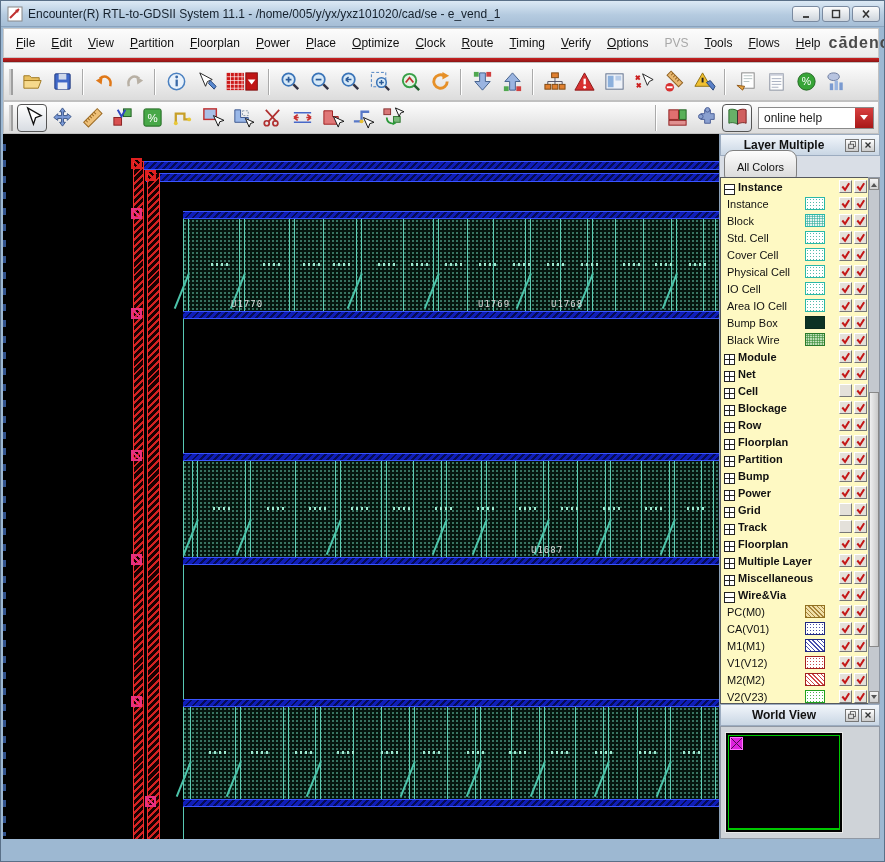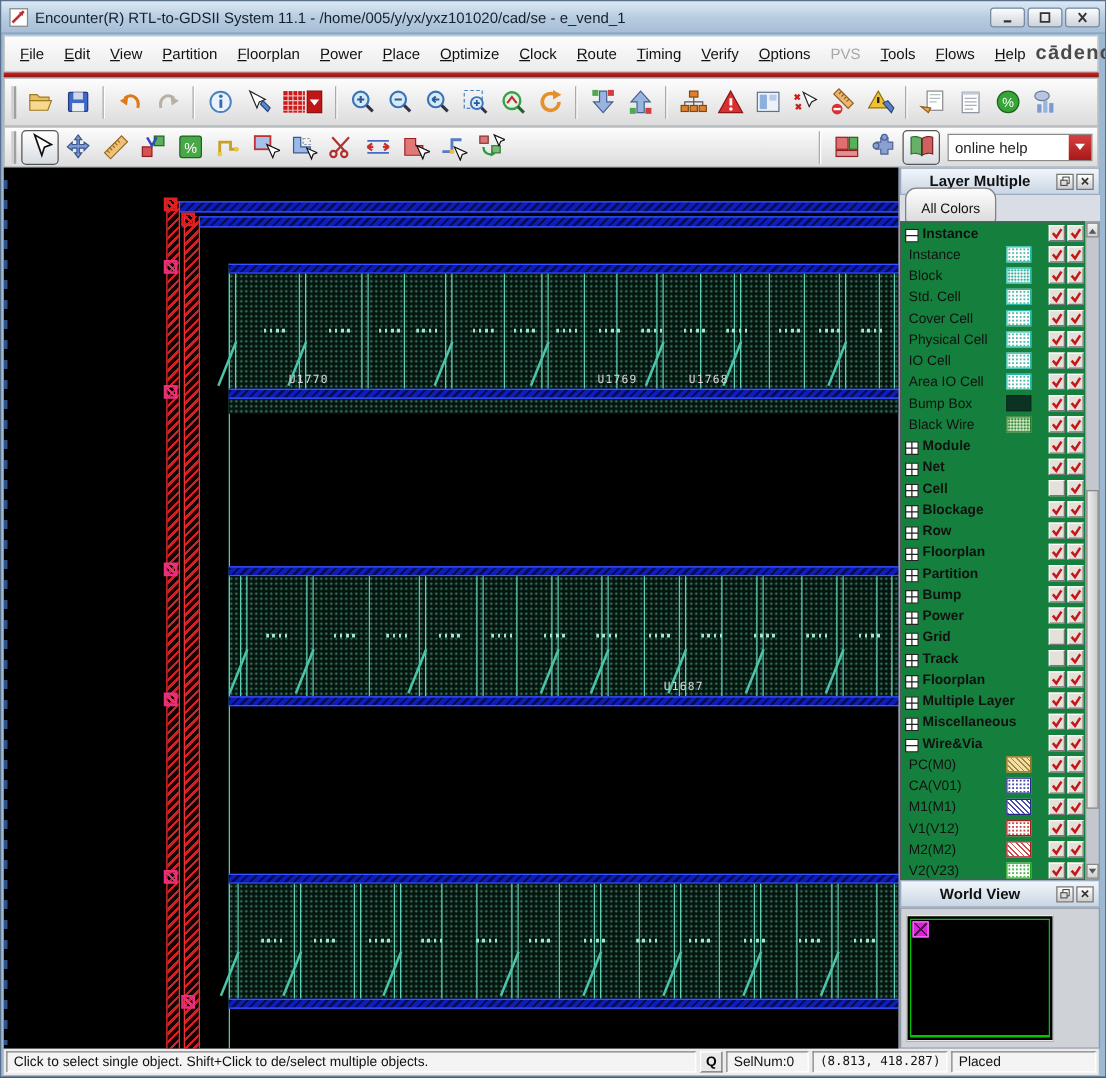--- a/index.html
+++ b/index.html
@@ -49,21 +49,21 @@
   .vline{width:1px;background:#58c8b4;}
   .ldash{background:repeating-linear-gradient(180deg,rgba(90,150,255,.55) 0 7px,transparent 7px 16px);}
   
   .sidepanel{position:absolute;left:716px;top:0;width:160px;height:705px;background:#cdd6e2;border-left:1px solid #8aa0b8;}
   .phead{position:absolute;left:0;width:160px;height:22px;background:linear-gradient(#f2f6fb,#c9d6e4);border:1px solid #9cacc0;display:flex;align-items:center;padding:0 4px;}
   .phead .ptitle{font-size:12px;font-weight:bold;color:#111;flex:1;text-align:center;}
   .pbtn{width:14px;height:13px;border:1px solid #777;background:linear-gradient(#fff,#ccc);display:flex;align-items:center;justify-content:center;margin-left:2px;}
   .pbtn svg{width:10px;height:10px;}
   .allcolors-row{position:absolute;left:0;top:22px;width:160px;height:21px;background:#d9dee6;display:flex;align-items:center;padding-left:4px;}
   .allcolors{height:17px;border:1px solid #808080;border-radius:9px;background:linear-gradient(#fdfdfd,#d4d4d4);font-size:11px;padding:16px 12px;color:#111;display:flex;align-items:center;}
-  .layerlist{position:absolute;left:0;top:43px;width:148px;height:527px;background:#15803d;border:1px solid #55585e;border-right:none;overflow:hidden;}
+  .layerlist{position:absolute;left:0;top:43px;width:148px;height:527px;background:#fef9c3;border:1px solid #55585e;border-right:none;overflow:hidden;}
   .lrow{position:relative;height:17px;display:flex;align-items:center;}
   .lrow .exp{width:11px;height:11px;margin-left:3px;margin-right:3px;flex:0 0 auto;}
   .lrow .noexp{width:0;margin-left:6px;}
   .lrow .llabel{font-size:11px;color:#111;white-space:nowrap;}
   .lrow .llabel.bold{font-weight:bold;}
   .sw{position:absolute;left:84px;width:20px;height:13px;border:1px solid #888;background:#fff;}
   .sw-inst{border-color:#2ab8a8;background-image:radial-gradient(rgba(40,170,150,.8) .6px,transparent 1px);background-size:3px 3px;}
   .sw-block{border-color:#2ab8a8;background-image:radial-gradient(rgba(40,170,150,.95) .8px,transparent 1.1px);background-size:2.5px 2.5px;}
   .sw-blackbox{background:#0c3224;border-color:#0a2a1e;}
   .sw-blackblob{border-color:#2a7a2a;background-color:#cfe8c8;background-image:radial-gradient(rgba(40,130,40,.9) .8px,transparent 1.1px);background-size:2.5px 2.5px;}
@@ -454,21 +454,21 @@
 
   <div class="main">
     <div class="canvas" id="canvas">
         <div class="cv ldash" style="left: 0px; top: 10px; width: 3px; height: 692px;"></div>
         <div class="cv rail" style="left: 130px; top: 27px; width: 586px; height: 9px;"></div>
         <div class="cv rail" style="left: 143px; top: 39px; width: 573px; height: 9px;"></div>
         <div class="cv strap" style="left: 130px; top: 27px; width: 11px; height: 678px;"></div>
         <div class="cv strap" style="left: 144px; top: 39px; width: 13px; height: 666px;"></div>
         <div class="cv vline" style="left: 180px; top: 77px; width: 1px; height: 628px;"></div>
         <div class="cv rail" style="left: 180px; top: 77px; width: 536px; height: 8px;"></div>
-        <div class="cv cellbody" style="left: 180px; top: 85px; width: 536px; height: 112px;">
+        <div class="cv cellbody" style="left: 180px; top: 85px; width: 536px; height: 92px;">
           <div class="cv cbound" style="left: 0px; top: 0px; height: 92px;"></div>
           <div class="cv cbound" style="left: 5px; top: 0px; height: 92px;"></div>
           <div class="cv cbound" style="left: 56px; top: 0px; height: 92px;"></div>
           <div class="cv cbound" style="left: 61px; top: 0px; height: 92px;"></div>
           <div class="cv cbound" style="left: 106px; top: 0px; height: 92px;"></div>
           <div class="cv cbound" style="left: 111px; top: 0px; height: 92px;"></div>
           <div class="cv cbound" style="left: 140px; top: 0px; height: 92px;"></div>
           <div class="cv cbound" style="left: 173px; top: 0px; height: 92px;"></div>
           <div class="cv cbound" style="left: 178px; top: 0px; height: 92px;"></div>
           <div class="cv cbound" style="left: 220px; top: 0px; height: 92px;"></div>
@@ -1155,20 +1155,13 @@
       </div>
       <div class="worldbody">
         <div class="wchip">
           <div class="wborder"></div>
           <div class="wviewport"></div>
         </div>
       </div>
     </div>
   </div>
 
-  <div class="statusbar">
-    <span class="sfield smsg">Click to select single object. Shift+Click to de/select multiple objects.</span>
-    <span class="qbtn">Q</span>
-    <span class="sfield ssel">SelNum:0</span>
-    <span class="sfield scoord">(8.813, 418.287)</span>
-    <span class="sfield smode">Placed</span>
-  </div>
 </div>
 
 </body></html>

